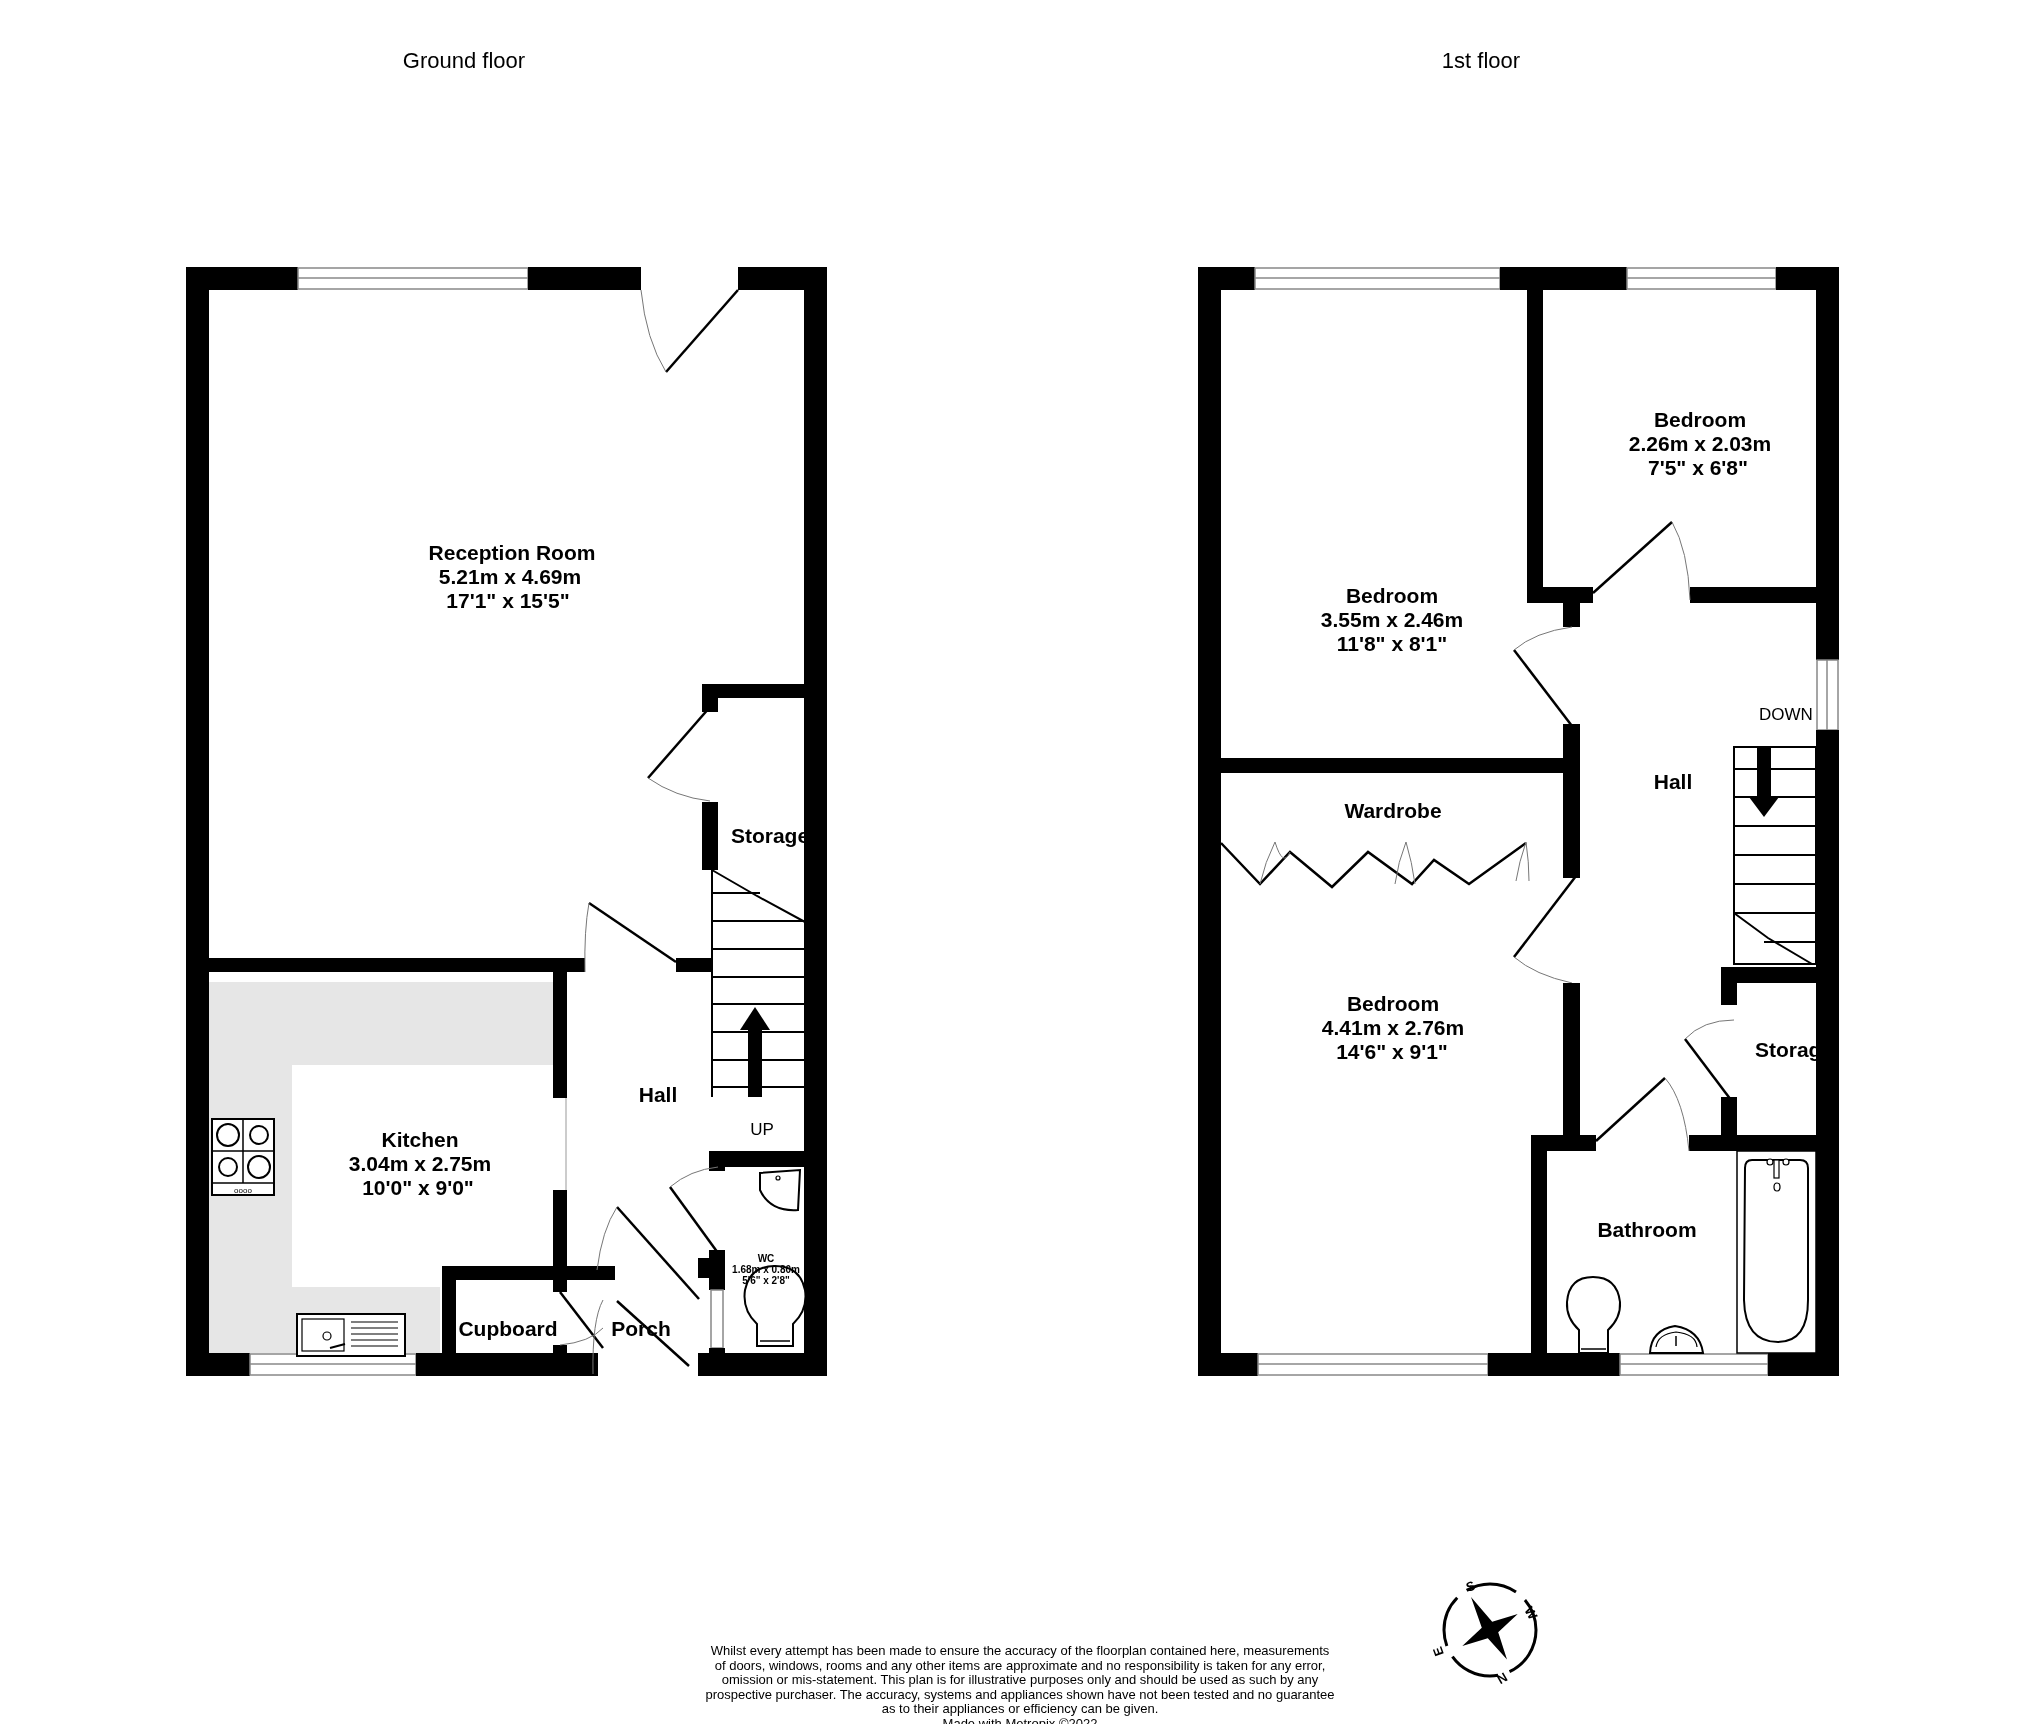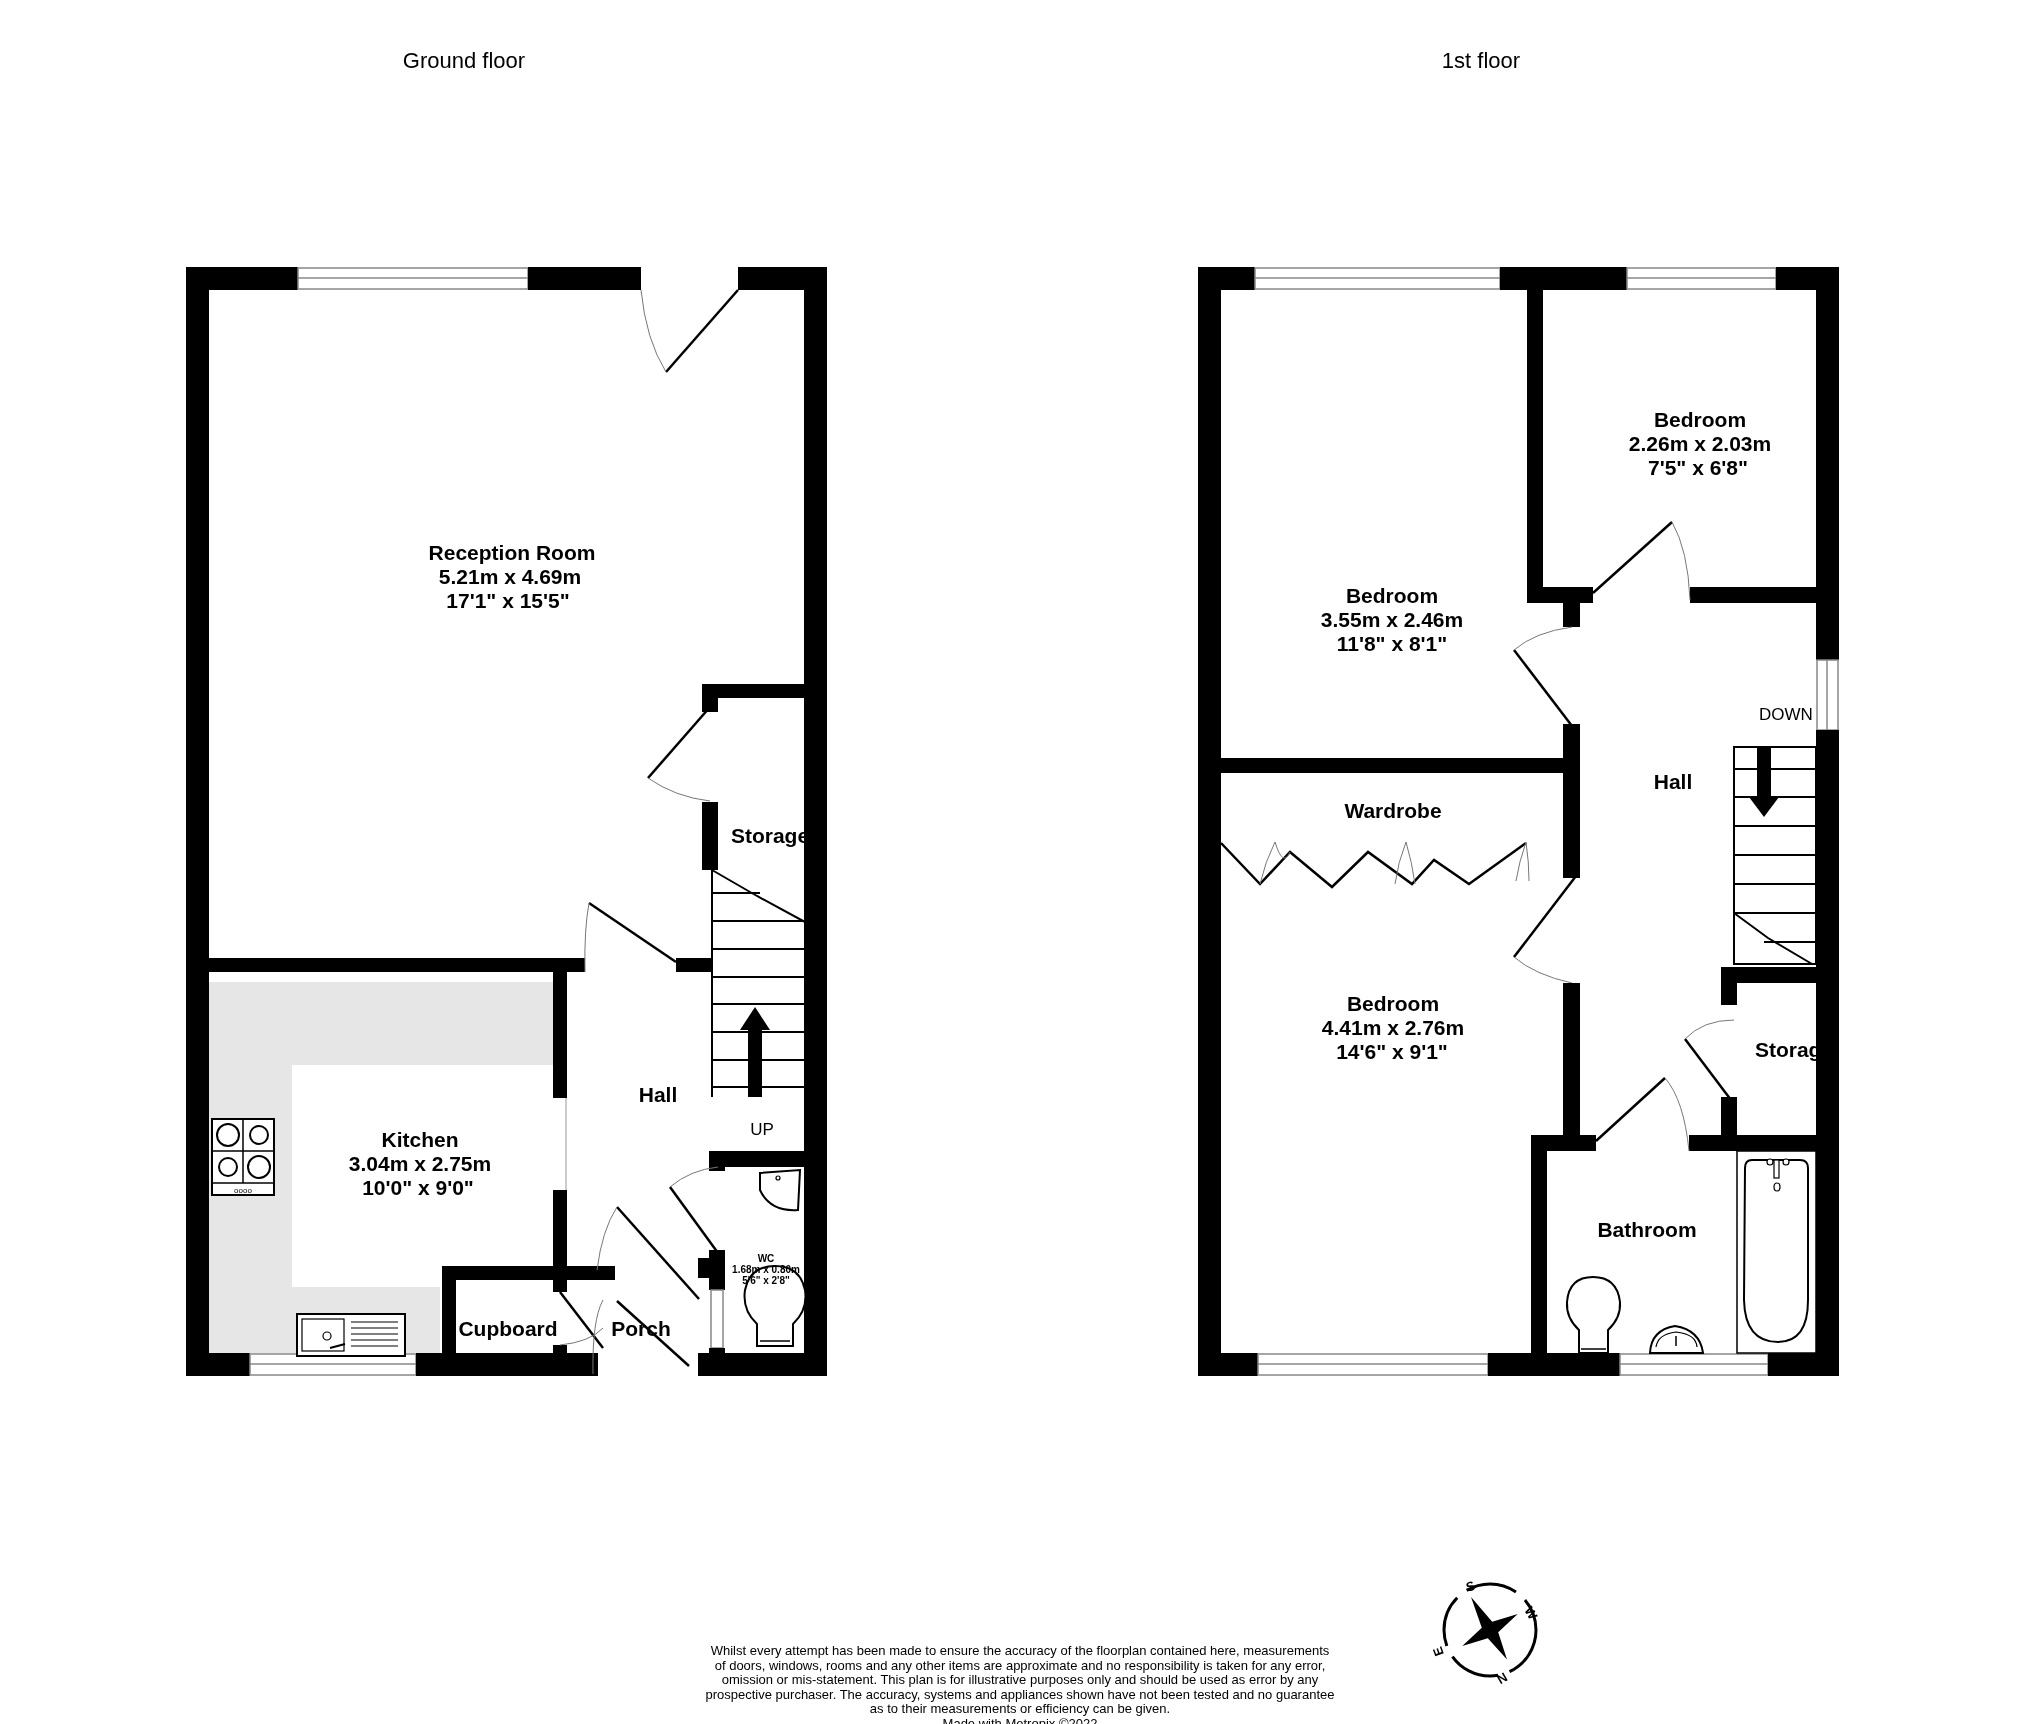--- a/index.html
+++ b/index.html
@@ -287,17 +287,17 @@
     <text x="-22" y="-38" font-size="13" font-weight="bold" font-family="Liberation Sans, sans-serif" transform="rotate(-20 -22 -38)">S</text>
     <text x="34" y="-20" font-size="13" font-weight="bold" font-family="Liberation Sans, sans-serif" transform="rotate(60 34 -20)">W</text>
     <text x="14" y="42" font-size="13" font-weight="bold" font-family="Liberation Sans, sans-serif" transform="rotate(150 14 42)">N</text>
     <text x="-46" y="24" font-size="13" font-weight="bold" font-family="Liberation Sans, sans-serif" transform="rotate(-110 -46 24)">E</text>
   </g>
 </svg>
 
 <div id="disclaimer">
   <div>Whilst every attempt has been made to ensure the accuracy of the floorplan contained here, measurements</div>
   <div>of doors, windows, rooms and any other items are approximate and no responsibility is taken for any error,</div>
-  <div>omission or mis-statement. This plan is for illustrative purposes only and should be used as error by any</div>
+  <div>omission or mis-statement. This plan is for illustrative purposes only and should be used as such by any</div>
   <div>prospective purchaser. The accuracy, systems and appliances shown have not been tested and no guarantee</div>
-  <div>as to their measurements or efficiency can be given.</div>
+  <div>as to their appliances or efficiency can be given.</div>
   <div>Made with Metropix ©2022</div>
 </div>
 
 </body></html>

